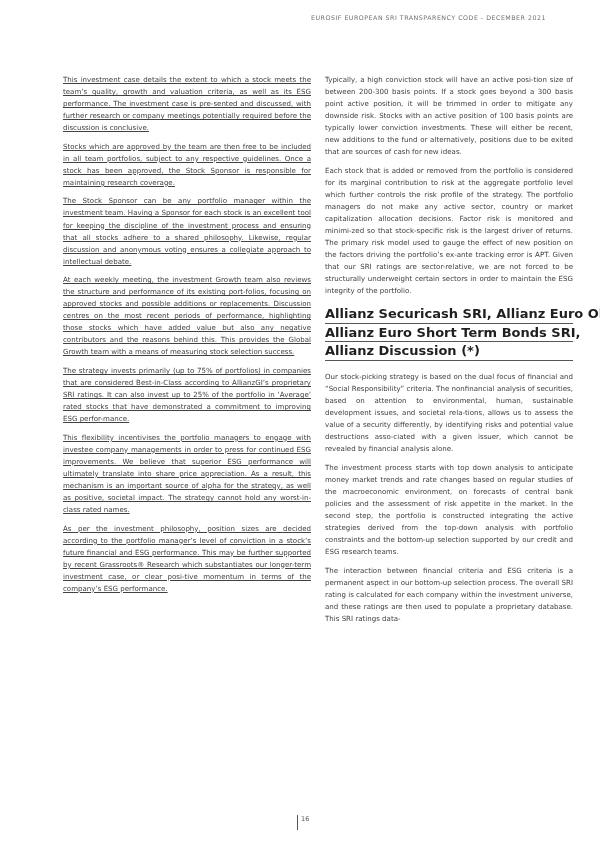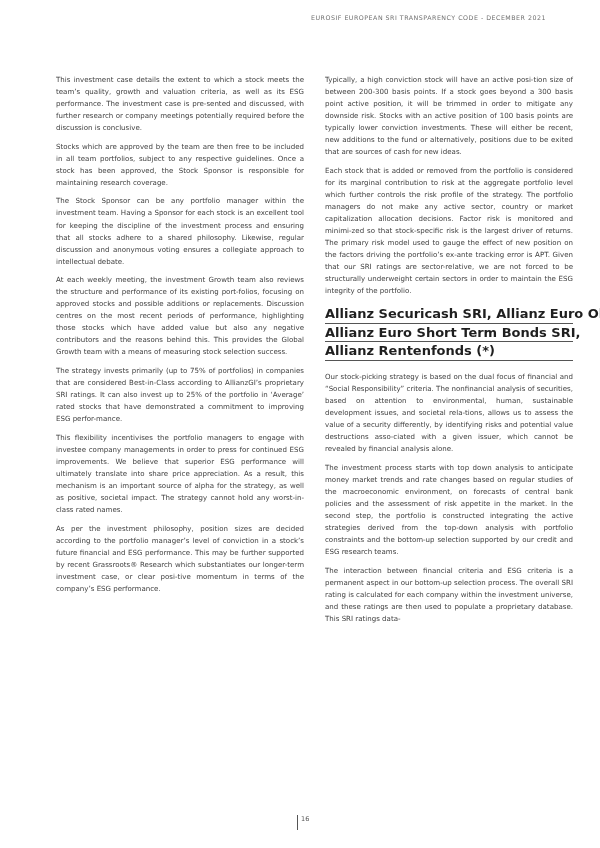--- a/index.html
+++ b/index.html
@@ -2,21 +2,21 @@
 <html><head>
 <meta charset="utf-8">
 <style>
   html, body { margin: 0; padding: 0; background: #ffffff; }
   body { width: 600px; height: 848px; position: relative; overflow: hidden;
          font-family: "DejaVu Sans", sans-serif; color: #414141; }
   .header { position: absolute; top: 14px; right: 54px; font-size: 6.3px;
             letter-spacing: 0.5px; color: #6f6f6f; text-transform: uppercase; }
   .col { position: absolute; top: 74px; width: 248px; font-size: 7.05px;
          line-height: 12.05px; text-align: justify; }
-  .col.left { left: 56px; }
+  .col.left { left: 63px; text-decoration: underline; }
   .col.right { left: 325px; }
   .col p { margin: 0 0 6.5px 0; hyphens: manual; }
   .step-title { font-weight: bold; color: #1f1f1f; margin: 0; font-size: 7.1px; line-height: 12px; }
   .step-title + p { margin-top: 0; }
   .fund-table { margin: 8px 0 10px 0; }
   .fund-row { font-weight: bold; color: #1f1f1f; font-size: 13px; line-height: 13.5px;
               padding: 2px 0 2px 0; border-bottom: 1px solid #555555; white-space: nowrap; }
   .footer { position: absolute; top: 815px; left: 297px; display: flex; align-items: flex-start; }
   .footer .bar { width: 1px; height: 15px; background: #555555; margin-right: 3px; }
   .footer .num { font-size: 6.5px; color: #555555; line-height: 8px; }
@@ -36,21 +36,21 @@
   <p>As per the investment philosophy, position sizes are decided according to the portfolio manager’s level of conviction in a stock’s future financial and ESG performance. This may be further supported by recent Grassroots® Research which substantiates our longer-term investment case, or clear posi-tive momentum in terms of the company’s ESG performance.</p>
 </div>
 
 <div class="col right">
   <p>Typically, a high conviction stock will have an active posi-tion size of between 200-300 basis points. If a stock goes beyond a 300 basis point active position, it will be trimmed in order to mitigate any downside risk. Stocks with an active position of 100 basis points are typically lower conviction investments. These will either be recent, new additions to the fund or alternatively, positions due to be exited that are sources of cash for new ideas.</p>
   <p>Each stock that is added or removed from the portfolio is considered for its marginal contribution to risk at the aggregate portfolio level which further controls the risk profile of the strategy. The portfolio managers do not make any active sector, country or market capitalization allocation decisions. Factor risk is monitored and minimi-zed so that stock-specific risk is the largest driver of returns. The primary risk model used to gauge the effect of new position on the factors driving the portfolio’s ex-ante tracking error is APT. Given that our SRI ratings are sector-relative, we are not forced to be structurally underweight certain sectors in order to maintain the ESG integrity of the portfolio.</p>
 
   <div class="fund-table">
     <div class="fund-row">Allianz Securicash SRI, Allianz Euro Oblig Court</div>
     <div class="fund-row">Allianz Euro Short Term Bonds SRI,</div>
-    <div class="fund-row">Allianz Rentenfonds (*)</div>
+    <div class="fund-row">Allianz Discussion (*)</div>
   </div>
 
   <p>Our stock-picking strategy is based on the dual focus of financial and “Social Responsibility” criteria. The nonfinancial analysis of securities, based on attention to environmental, human, sustainable development issues, and societal rela-tions, allows us to assess the value of a security differently, by identifying risks and potential value destructions asso-ciated with a given issuer, which cannot be revealed by financial analysis alone.</p>
   <p>The investment process starts with top down analysis to anticipate money market trends and rate changes based on regular studies of the macroeconomic environment, on forecasts of central bank policies and the assessment of risk appetite in the market. In the second step, the portfolio is constructed integrating the active strategies derived from the top-down analysis with portfolio constraints and the bottom-up selection supported by our credit and ESG research teams.</p>
   <p>The interaction between financial criteria and ESG criteria is a permanent aspect in our bottom-up selection process. The overall SRI rating is calculated for each company within the investment universe, and these ratings are then used to populate a proprietary database. This SRI ratings data-</p>
 </div>
 
 <div class="footer">
   <div class="bar"></div>
   <div class="num">16</div>

